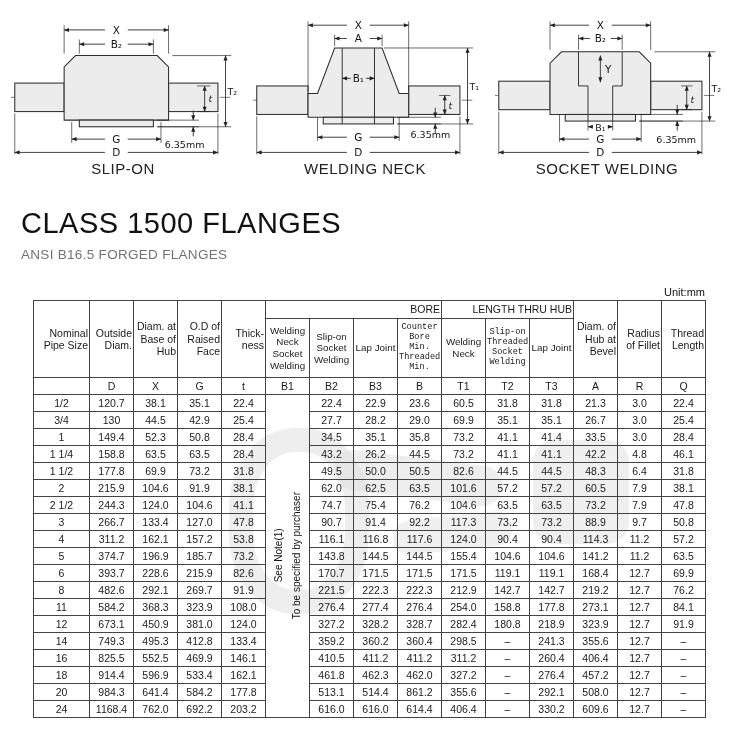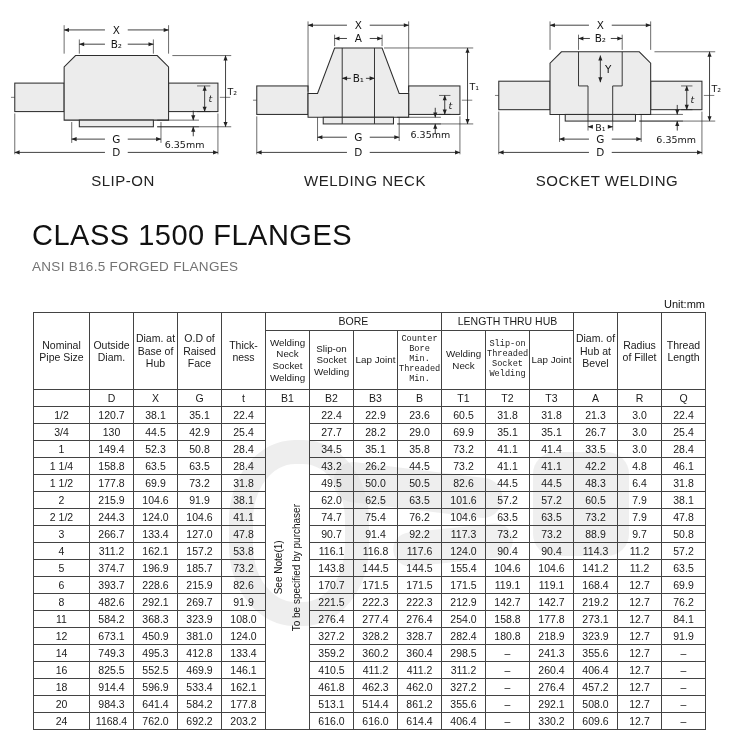--- a/index.html
+++ b/index.html
@@ -2,49 +2,49 @@
 <html><head>
 <meta charset="utf-8">
 <style>
   html,body{margin:0;padding:0;background:#fff;}
   body{width:730px;height:750px;font-family:"Liberation Sans",sans-serif;color:#1a1a1a;overflow:hidden;position:relative;}
 
   
   .diagrams{display:flex;justify-content:space-between;padding:10px 2px 0 2px;}
   .diagram{width:242px;text-align:center;}
   .diagram svg{width:238px;height:150px;display:block;margin:0 auto;}
-  .diagram .caption{font-size:15px;letter-spacing:.5px;color:#222;margin-top:12px;}
+  .diagram .caption{font-size:15px;letter-spacing:.5px;color:#222;margin-top:0;}
   .metal{fill:#ececec;stroke:#2d2d2d;stroke-width:1.1;}
   .mline{stroke:#2d2d2d;stroke-width:1;fill:none;}
   .cl{stroke:#555;stroke-width:.8;stroke-dasharray:11 3 3 3;fill:none;}
   .dl{stroke:#222;stroke-width:.9;fill:none;}
   .ext{stroke:#222;stroke-width:.7;fill:none;}
   .dim{font-size:11px;fill:#141414;font-family:"DejaVu Sans",sans-serif;}
   .dim.sm{font-size:10px;}
   .dim.it{font-style:italic;}
 
   
-  .titleblock{margin:30px 0 0 32px;}
+  .titleblock{margin:30px 0 0 21px;}
   .titleblock h1{font-size:29px;font-weight:400;letter-spacing:.5px;margin:0 0 7px 0;color:#111;}
   .titleblock .sub{font-size:13.5px;color:#737373;letter-spacing:.3px;}
 
   
   .unit{font-size:11px;text-align:right;margin:24px 25px 2px 0;color:#111;}
   .table-wrap{position:relative;margin:0 24px 0 33px;}
   .watermark{position:absolute;left:0;top:0;right:0;bottom:0;z-index:0;overflow:hidden;}
   .watermark .wm{position:absolute;opacity:.5;}
   .wm.ring{left:196px;top:128px;width:92px;height:138px;border:24px solid #dedede;border-radius:66px/80px;}
   .wm.bar1{left:300px;top:158px;width:170px;height:40px;background:#dedede;border-radius:24px;transform:rotate(7deg);}
   .wm.bar2{left:360px;top:216px;width:120px;height:34px;background:#e2e2e2;border-radius:20px;transform:rotate(-6deg);}
   .wm.blob{left:500px;top:140px;width:96px;height:104px;background:#e0e0e0;border-radius:22px;}
   table{position:relative;z-index:1;border-collapse:collapse;width:100%;table-layout:fixed;background:transparent;}
   th,td{border:1px solid #434343;text-align:center;vertical-align:middle;padding:0;background:transparent;}
   thead th{font-weight:400;font-size:9.8px;line-height:1.18;padding:1px;}
   thead th.tiny{font-size:8.6px;line-height:1.15;font-family:Liberation Mono, monospace;}
-  tr.group-row th{height:15px;font-size:10.5px;}
+  tr.group-row th{height:15px;font-size:10.5px;text-align:right;}
   tr.label-row th{height:56px;}
   tr.symbol-row td{height:16px;font-size:10.5px;}
   tbody td{height:16px;font-size:10.5px;white-space:nowrap;}
   col.size{width:56px;}
   .b1cell{vertical-align:middle;}
   .vtext{writing-mode:vertical-rl;transform:rotate(180deg);margin:0 auto;font-size:10px;line-height:1.75;color:#111;}
   .vtext div{text-align:center;}
 </style>
 </head>
 <body>

